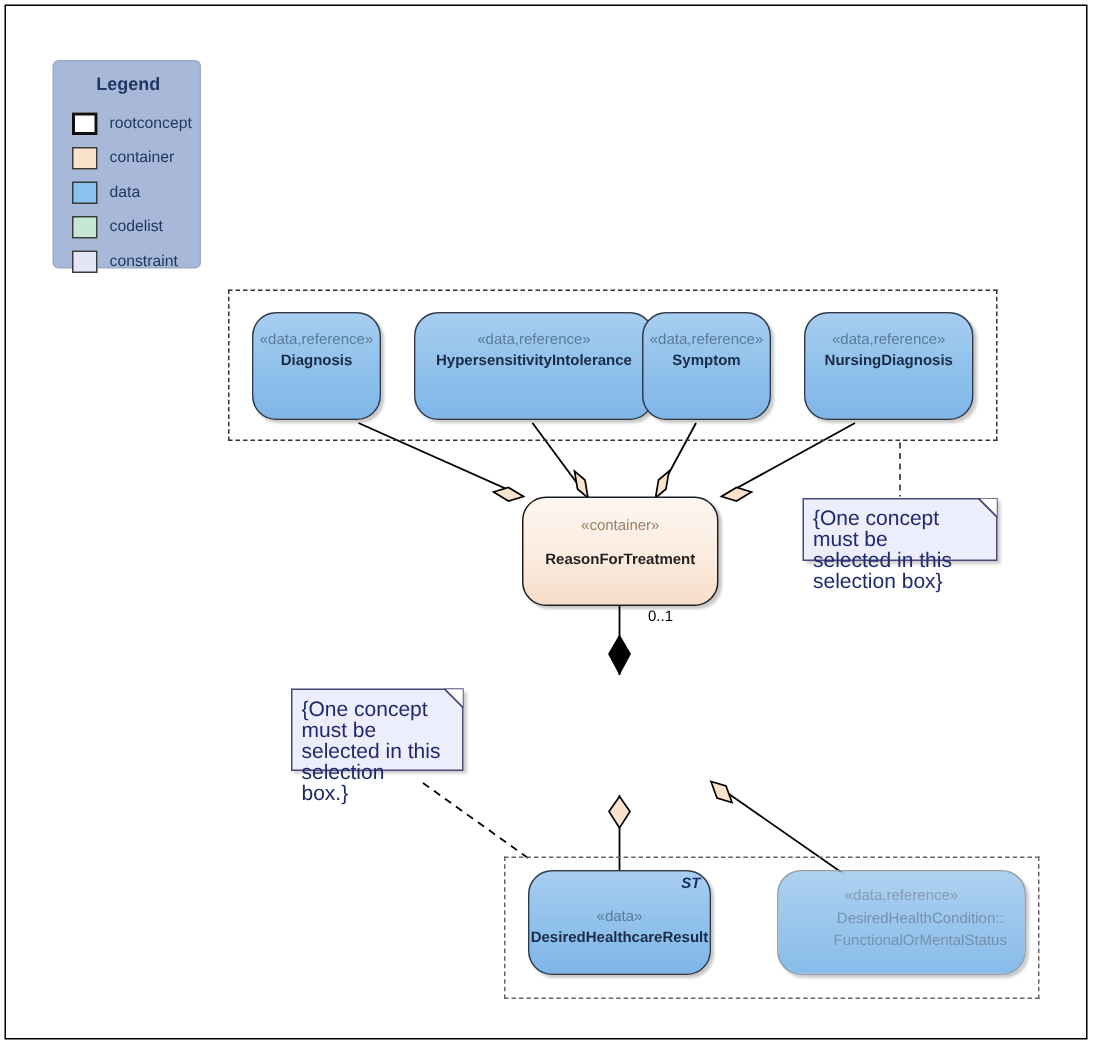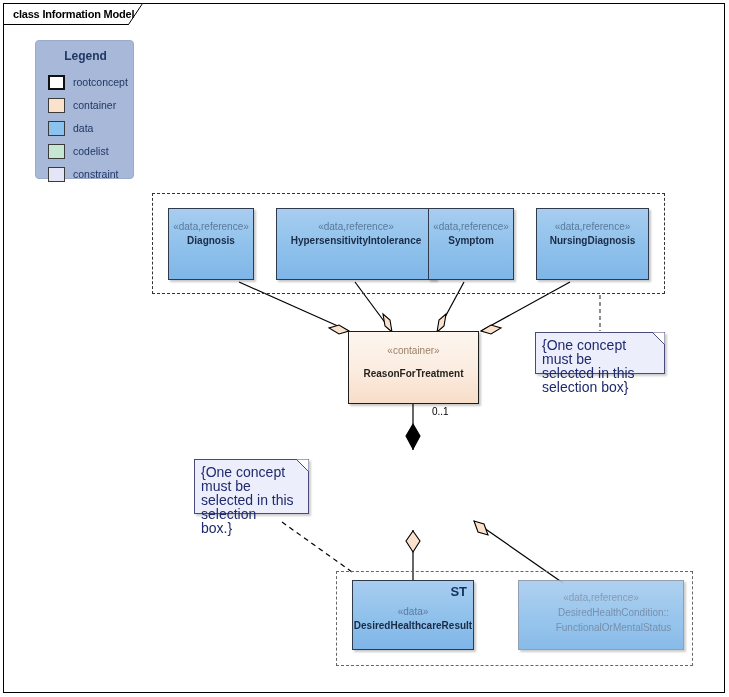--- a/index.html
+++ b/index.html
@@ -102,21 +102,21 @@
     border: 1.5px dashed #333333;
     box-sizing: border-box;
     background: transparent;
   }
   .selbox.thin { border: 1px dashed #666666; }
 
   
   .node {
     position: absolute;
     box-sizing: border-box;
-    border-radius: 0;
+    border-radius: 16px;
     box-shadow: 2px 2px 2px rgba(0,0,0,0.22);
   }
   .node .stereo {
     position: absolute;
     left: 0; right: 0;
     text-align: center;
     font-size: 10px;
     white-space: nowrap;
   }
   .node .name {
@@ -166,21 +166,22 @@
     background: linear-gradient(to bottom, #ffffff 0%, #fdfdfd 55%, #efefef 100%);
     border: 3px solid #0a0a0a;
   }
   .node.rootconcept .stereo { color: #6b6b6b; }
   .node.rootconcept .name   { color: #101010; }
 
   .node .corner-tag {
     position: absolute;
     right: 6px;
     top: 3px;
-    font-size: 13px;
+    font-size: 10px;
+    font-style: italic;
     font-weight: bold;
     color: #14335c;
   }
 
   
   .note {
     position: absolute;
     background: #edeefb;
     border: 1px solid #4a4a7a;
     box-sizing: border-box;
@@ -216,27 +217,20 @@
     font-size: 10px;
     color: #000000;
   }
 </style>
 </head>
 <body>
 
 <div id="canvas">
 
   <div class="frame-border"></div>
-  <div class="frame-tab">
-    <svg width="140" height="24" style="display:block">
-      <path d="M0.5,0.5 L125.5,0.5 L139.5,0.5 L125.5,21.5 L0.5,21.5 Z" fill="#ffffff" stroke="#000000" stroke-width="1"></path>
-      <line x1="0.5" y1="21.5" x2="125.5" y2="21.5" stroke="#000000" stroke-width="1"></line>
-    </svg>
-    <div class="frame-tab-label">class Information Model</div>
-  </div>
 
   <svg class="svg-layer">
     <defs></defs>
 
     <line x1="239" y1="282" x2="349" y2="331" stroke="#000" stroke-width="1.2"></line>
     <polygon points="349,331 339,325 329,328 339,334" fill="#fae2cd" stroke="#000" stroke-width="1.1"></polygon>
 
     <line x1="355" y1="282" x2="392" y2="332" stroke="#000" stroke-width="1.2"></line>
     <polygon points="392,332 390,320 383,314 385,326" fill="#fae2cd" stroke="#000" stroke-width="1.1"></polygon>
 

